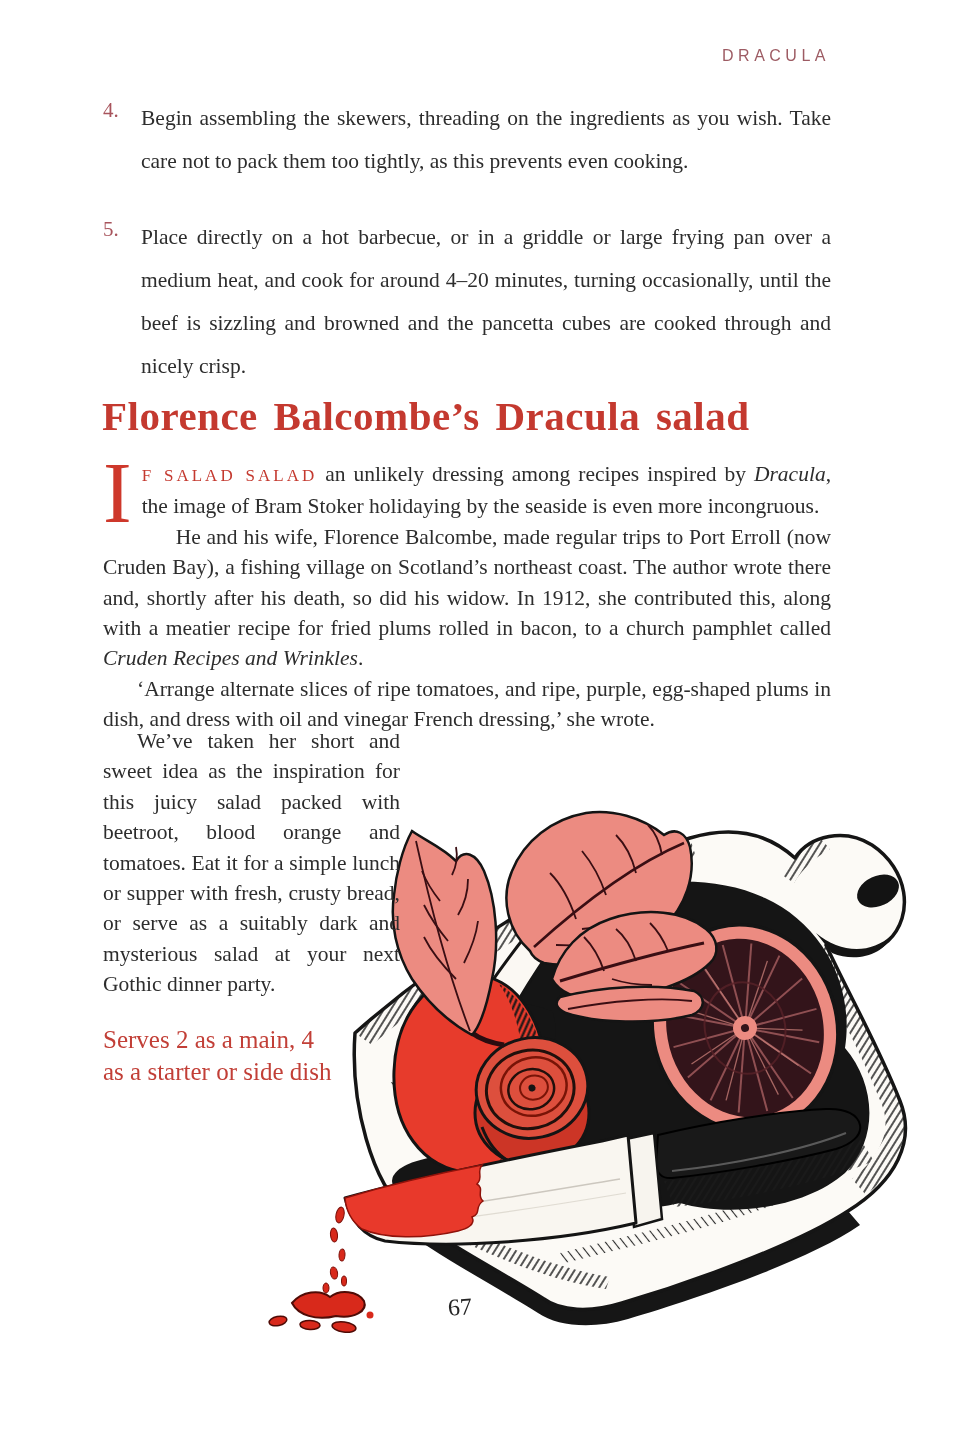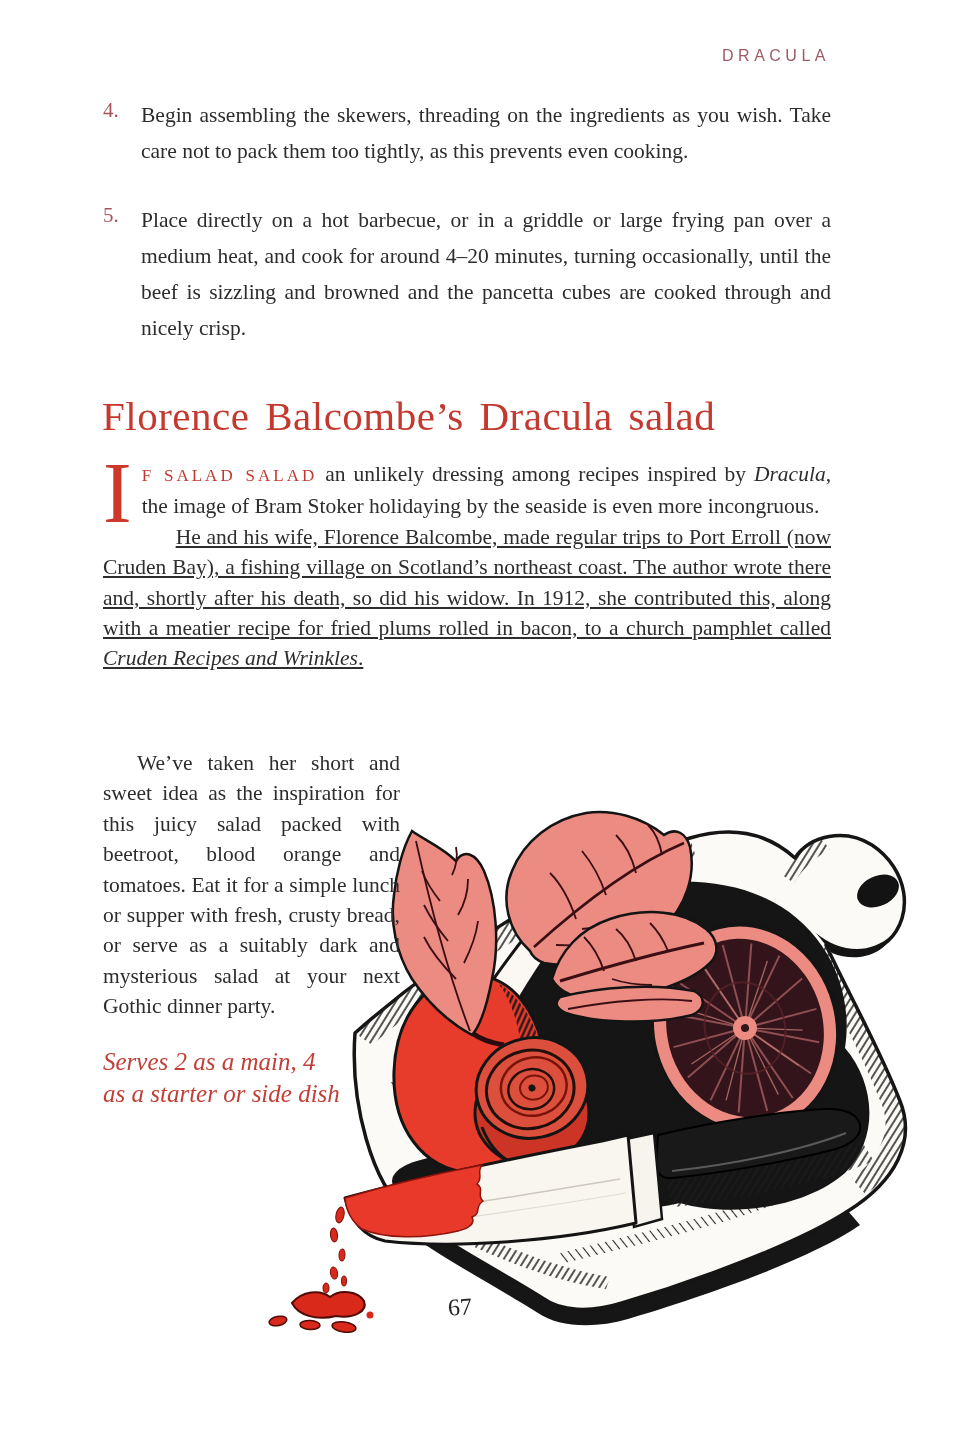--- a/index.html
+++ b/index.html
@@ -18,49 +18,49 @@
     position:absolute; top:47px; left:0; right:140px; text-align:right;
     font-family:"Liberation Sans", sans-serif;
     font-size:16px; letter-spacing:4.5px; color:var(--muted-red);
   }
   .steps{position:absolute; left:103px; top:97px; width:728px;}
   .step{display:flex; margin-bottom:33px;}
   .step-num{
     flex:none; width:38px; font-size:21px; color:#a8545c; padding-top:1px;
   }
   .step-text{
-    flex:1; font-size:21.5px; line-height:36px; text-align:justify; color:var(--ink);
+    flex:1; font-size:21.5px; line-height:43px; text-align:justify; color:var(--ink);
   }
   .recipe-title{
     position:absolute; left:102px; top:392px; margin:0;
-    font-size:41px; font-weight:normal; color:var(--accent-red);
+    font-size:41px; font-weight:bold; color:var(--accent-red);
     letter-spacing:0.5px; word-spacing:5px; white-space:nowrap;
   }
   .body-copy{
     position:absolute; left:103px; top:459px; width:728px;
     font-size:21.5px; line-height:30.4px; text-align:justify;
   }
   .body-copy p{margin:0;}
-  .body-copy p.indent{text-indent:34px;text-decoration:underline;}
+  .body-copy p.indent{text-indent:34px;}
   .dropcap{
     float:left; font-size:86px; line-height:58px; height:58px;
     margin:5px 10px 0 0; color:#ce382b;
   }
   .seg-smallcaps{
     color:var(--accent-red); font-size:17px; letter-spacing:3px;
   }
   .seg-italic{font-style:italic;}
   .col-left{
-    position:absolute; left:103px; top:748px; width:297px;
+    position:absolute; left:103px; top:726px; width:297px;
     font-size:21.5px; line-height:30.4px; text-align:justify; z-index:2;
   }
   .col-left p{margin:0; text-indent:34px;}
   .serves-note{
     margin-top:24px; width:238px; text-indent:0;
-    font-style:italic; font-size:25px; line-height:32px; color:var(--serves-red);
+    font-size:25px; line-height:32px; color:var(--serves-red);
     text-align:left;
   }
   .illustration{
     position:absolute; left:260px; top:783px; width:690px; height:560px; z-index:1;
   }
   .page-number{
     position:absolute; left:448px; top:1294px; z-index:2;
     font-size:24px; color:#262626; transform:rotate(-4deg);
   }
 </style>
@@ -78,20 +78,21 @@
     <span class="step-num">5.</span>
     <span class="step-text">Place directly on a hot barbecue, or in a griddle or large frying pan over a medium heat, and cook for around 4–20 minutes, turning occasionally, until the beef is sizzling and browned and the pancetta cubes are cooked through and nicely crisp.</span>
   </div>
 </div>
 
 <h1 class="recipe-title">Florence Balcombe’s Dracula salad</h1>
 
 <div class="body-copy">
   <p><span class="dropcap">I</span><span><span class="seg-smallcaps">F SALAD SALAD</span><span> an unlikely dressing among recipes inspired by </span><span class="seg-italic">Dracula</span><span>, the image of Bram Stoker holidaying by the seaside is even more incongruous.</span></span></p>
   <p class="indent"><span>He and his wife, Florence Balcombe, made regular trips to Port Erroll (now Cruden Bay), a fishing village on Scotland’s northeast coast. The author wrote there and, shortly after his death, so did his widow. In 1912, she contributed this, along with a meatier recipe for fried plums rolled in bacon, to a church pamphlet called </span><span class="seg-italic">Cruden Recipes and Wrinkles</span><span>.</span></p>
+  <p class="indent"><span>‘Arrange alternate slices of ripe tomatoes, and ripe, purple, egg-shaped plums in dish, and dress with oil and vinegar French dressing,’ she wrote.</span></p>
 </div>
 
 <div class="col-left">
   <p><span>We’ve taken her short and sweet idea as the inspiration for this juicy salad packed with beetroot, blood orange and tomatoes. Eat it for a simple lunch or supper with fresh, crusty bread, or serve as a suitably dark and mysterious salad at your next Gothic dinner party.</span></p>
   <div class="serves-note">Serves 2 as a main, 4 as a starter or side dish</div>
 </div>
 
 <div class="illustration">
 <svg viewBox="0 0 690 560" width="690" height="560" xmlns="http://www.w3.org/2000/svg">
   <defs>

